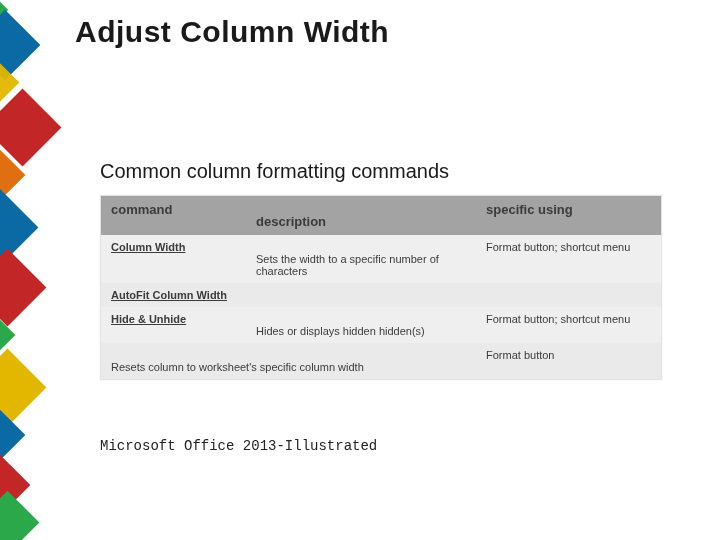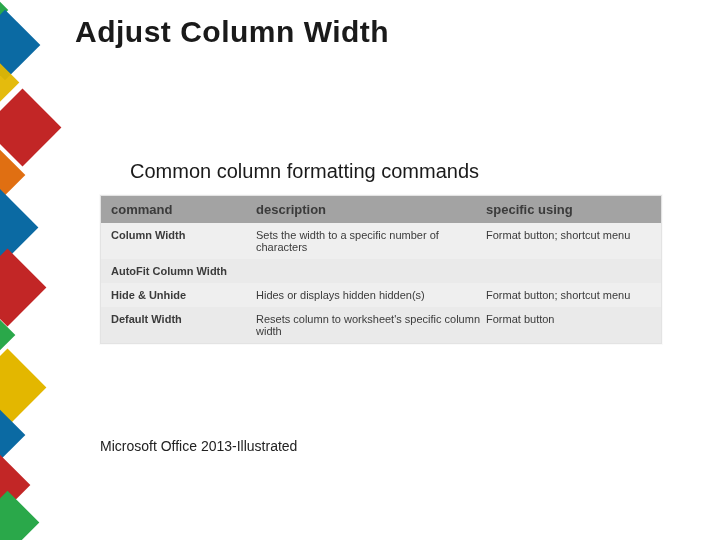--- a/index.html
+++ b/index.html
@@ -52,56 +52,55 @@
   font-weight: 700;
   color: #1a1a1a;
   letter-spacing: .5px;
 }
 .subtitle {
   position: absolute;
   left: 100px;
   top: 160px;
   font-size: 20px;
   color: #1a1a1a;
-  margin-left: 30px;
 }
 .table-wrap {
   position: absolute;
   left: 100px;
   top: 195px;
   width: 560px;
   border: 1px solid #e3e3e3;
   box-shadow: 0 0 0 1px rgba(0,0,0,.02);
 }
 .thead {
   display: flex;
   background: #a3a3a3;
   color: #3b3b3b;
   font-weight: 700;
   font-size: 13px;
   padding: 6px 10px;
 }
 .col-cmd { flex: 0 0 145px; }
-.col-desc { flex: 1 1 auto; }
+.col-desc { flex: 1 1 auto; margin-top: 12px; }
 .col-av { flex: 0 0 165px; }
 .trow {
   display: flex;
   font-size: 11px;
   color: #3b3b3b;
   padding: 6px 10px;
   background: #efefef;
 }
 .trow:nth-child(odd) { background: #eaeaea; }
-.trow .col-cmd { font-weight: 700; }
+.trow .col-cmd { font-weight: 700; text-decoration: underline; }
 
 .footer {
   position: absolute;
   left: 100px;
   bottom: 30px;
-  font-family: Liberation Sans, sans-serif;
+  font-family: Liberation Mono, monospace;
   font-size: 14px;
   color: #222;
 }
 </style>
 </head>
 <body>
 <div class="slide">
 
   <div class="decor">
     <div class="chev c1"></div>
@@ -134,20 +133,19 @@
     </div>
     <div class="trow">
       <div class="col-cmd">AutoFit Column Width</div>
     </div>
     <div class="trow">
       <div class="col-cmd">Hide &amp; Unhide</div>
       <div class="col-desc">Hides or displays hidden hidden(s)</div>
       <div class="col-av">Format button; shortcut menu</div>
     </div>
     <div class="trow">
-      <div class="col-cmd">Default Width</div>
       <div class="col-desc">Resets column to worksheet's specific column width</div>
       <div class="col-av">Format button</div>
     </div>
   </div>
 
   <div class="footer">Microsoft Office 2013-Illustrated</div>
 </div>
 
 </body></html>

